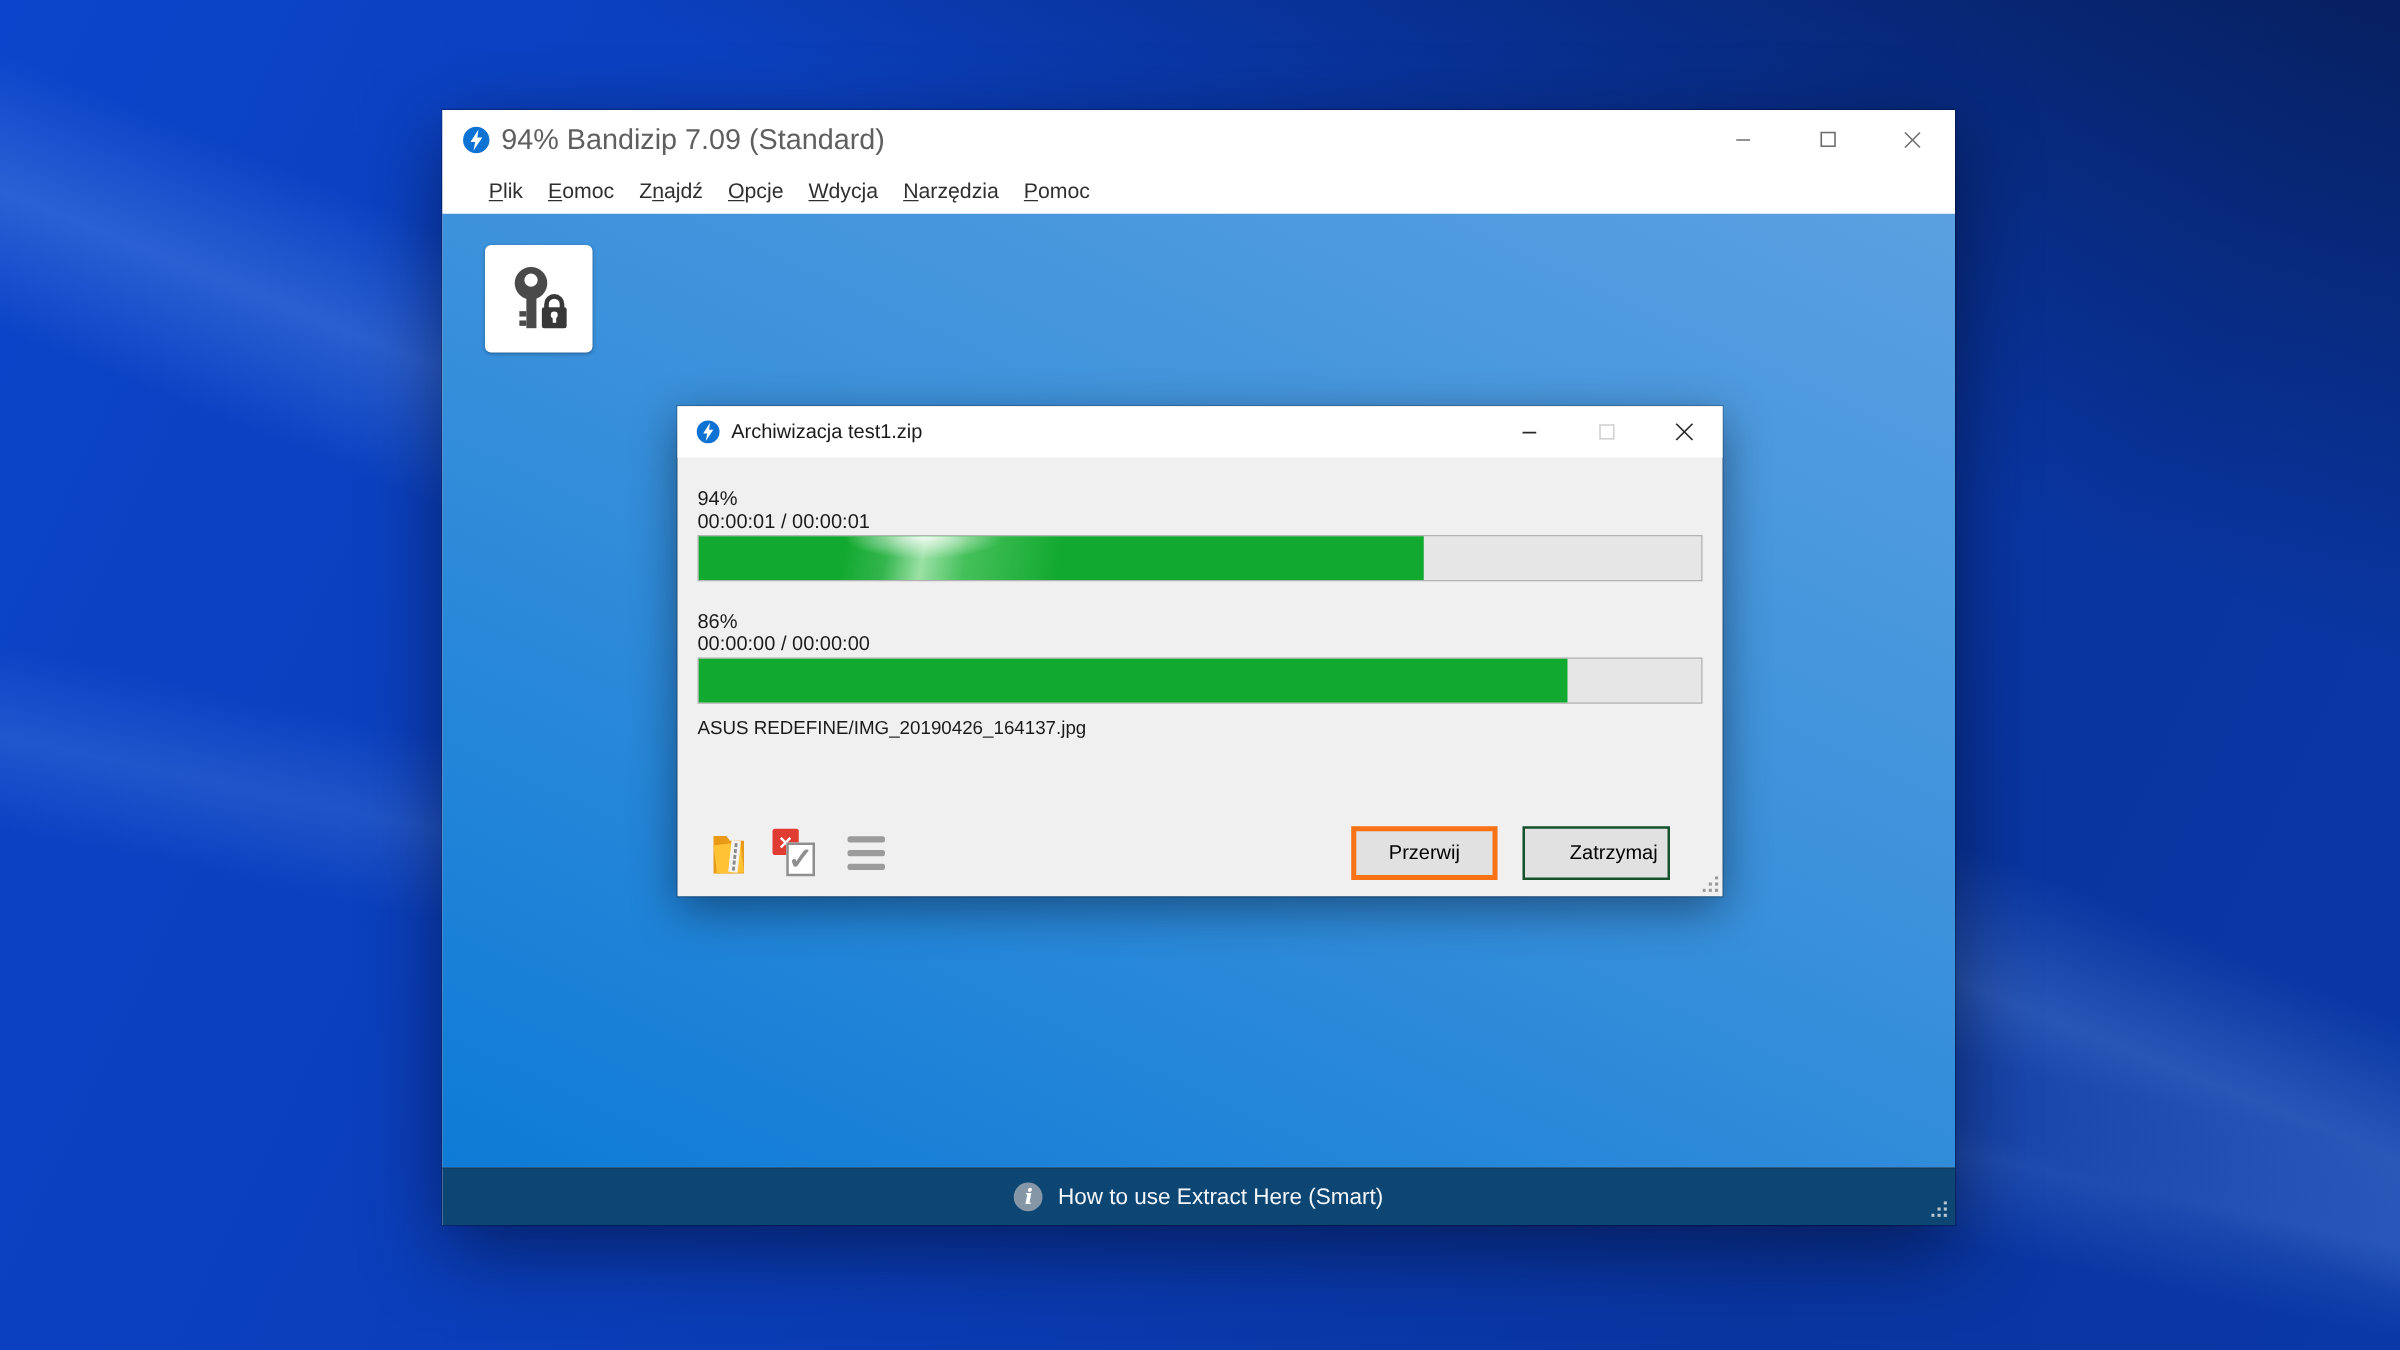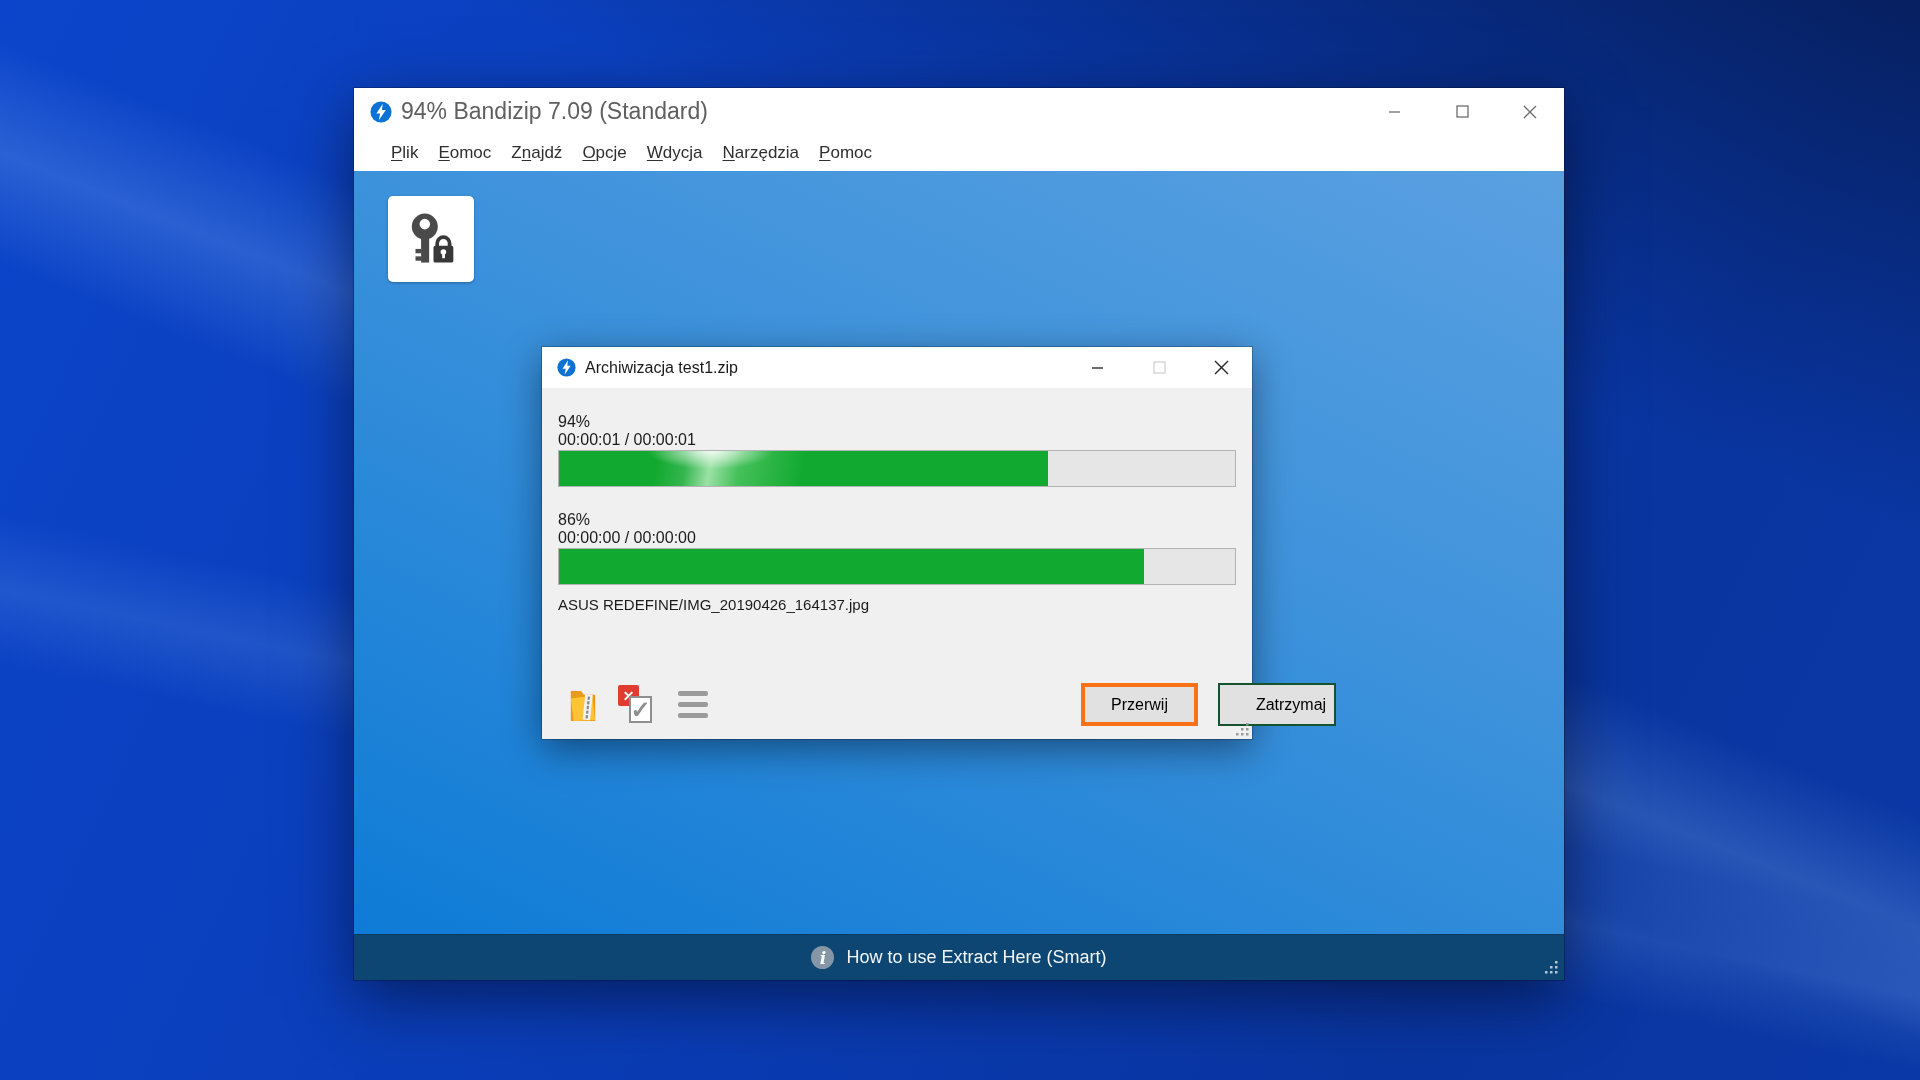--- a/index.html
+++ b/index.html
@@ -44,21 +44,21 @@
   }
   .statusbar .info-circle {
     width:23px; height:23px; border-radius:50%; background:#8596a7;
     color:#fff; font-family:"DejaVu Serif", serif; font-style:italic; font-weight:bold;
     font-size:17px; display:flex; align-items:center; justify-content:center;
   }
   .statusbar .status-text { color:#f2f6fa; font-size:18px; }
   .grip { position:absolute; }
   
   .dialog {
-    position:absolute; left:542px; top:347px; width:710px; height:392px;
+    position:absolute; left:542px; top:325px; width:836px; height:392px;
     background:#f0f0f0; box-shadow:0 10px 36px rgba(0,0,10,.45), 0 0 0 1px rgba(0,0,0,.22);
   }
   .dlg-titlebar { position:relative; height:41px; background:#fff; display:flex; align-items:center; padding-left:15px; }
   .dlg-titlebar .app-icon { width:19px; height:19px; margin-right:9px; }
   .dlg-title-text { font-size:16px; color:#191919; white-space:nowrap; }
   .dlg-caption { position:absolute; top:0; right:0; height:41px; display:flex; }
   .dlg-caption .caption-btn { width:62px; height:41px; }
   .stat-row { position:absolute; left:16px; right:16px; display:flex; justify-content:space-between; font-size:16px; color:#1b1b1b;flex-direction:column; }
   .bar { position:absolute; left:16px; right:16px; height:37px; background:#e6e6e6; border:1px solid #b3b3b3; }
   .fill { position:relative; height:100%; background:#11a92f; overflow:hidden; }

